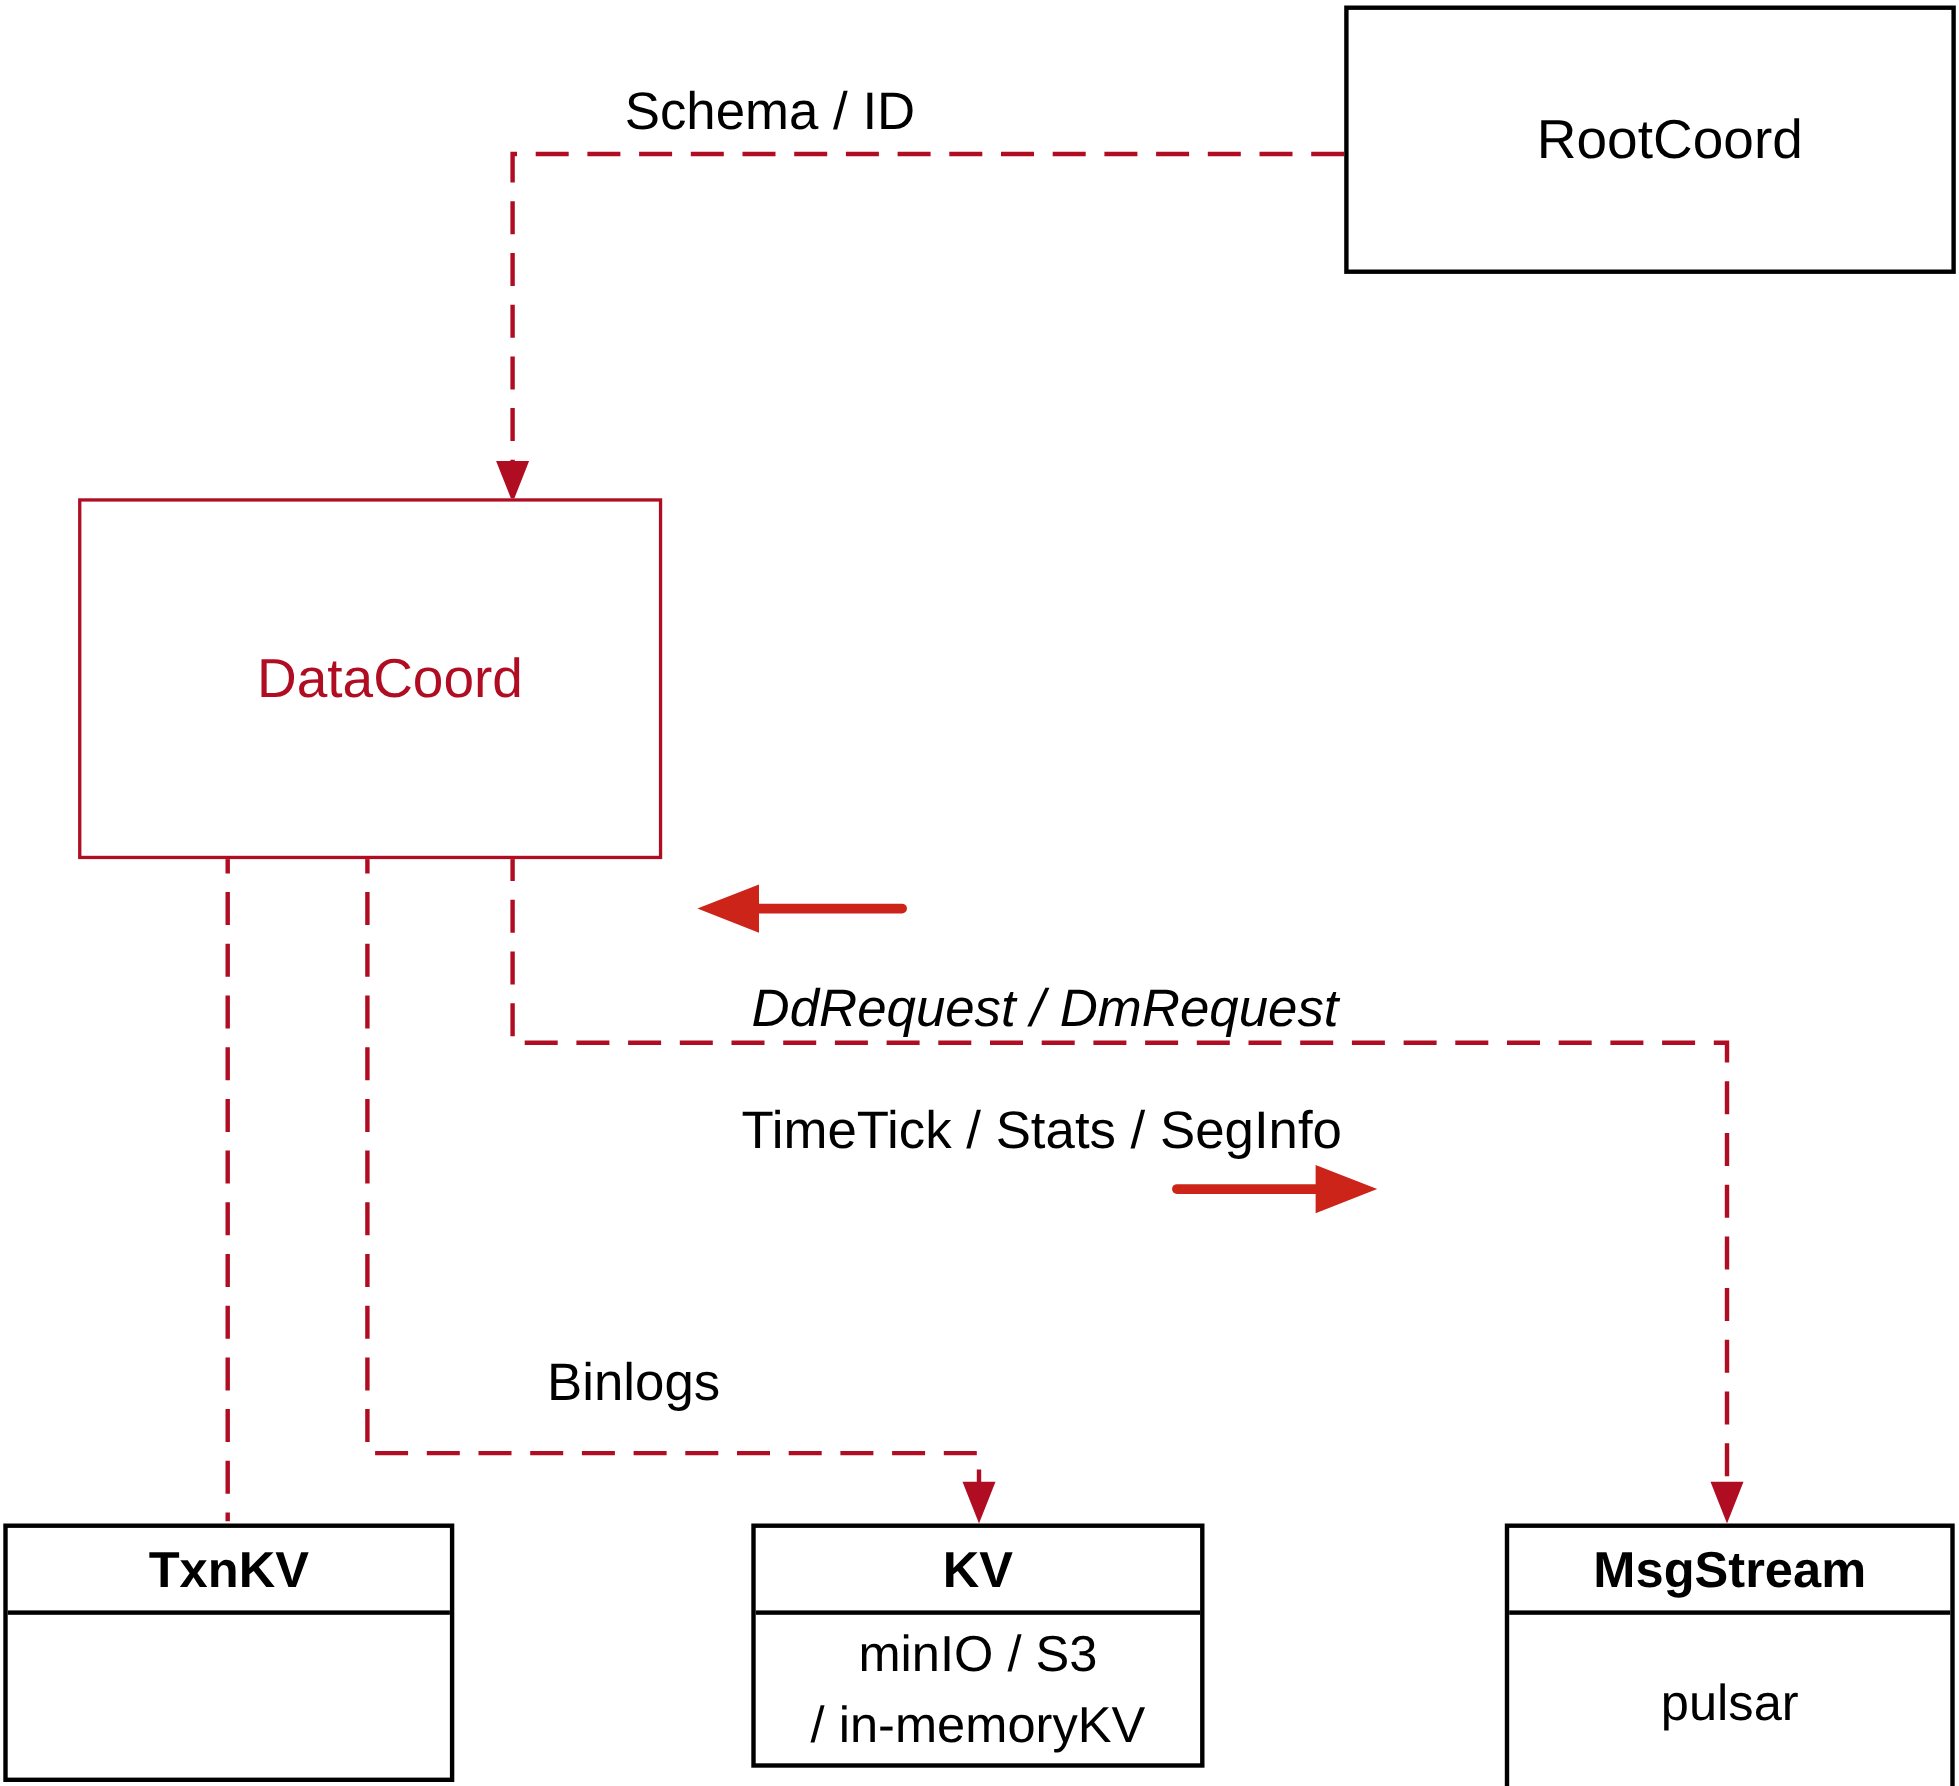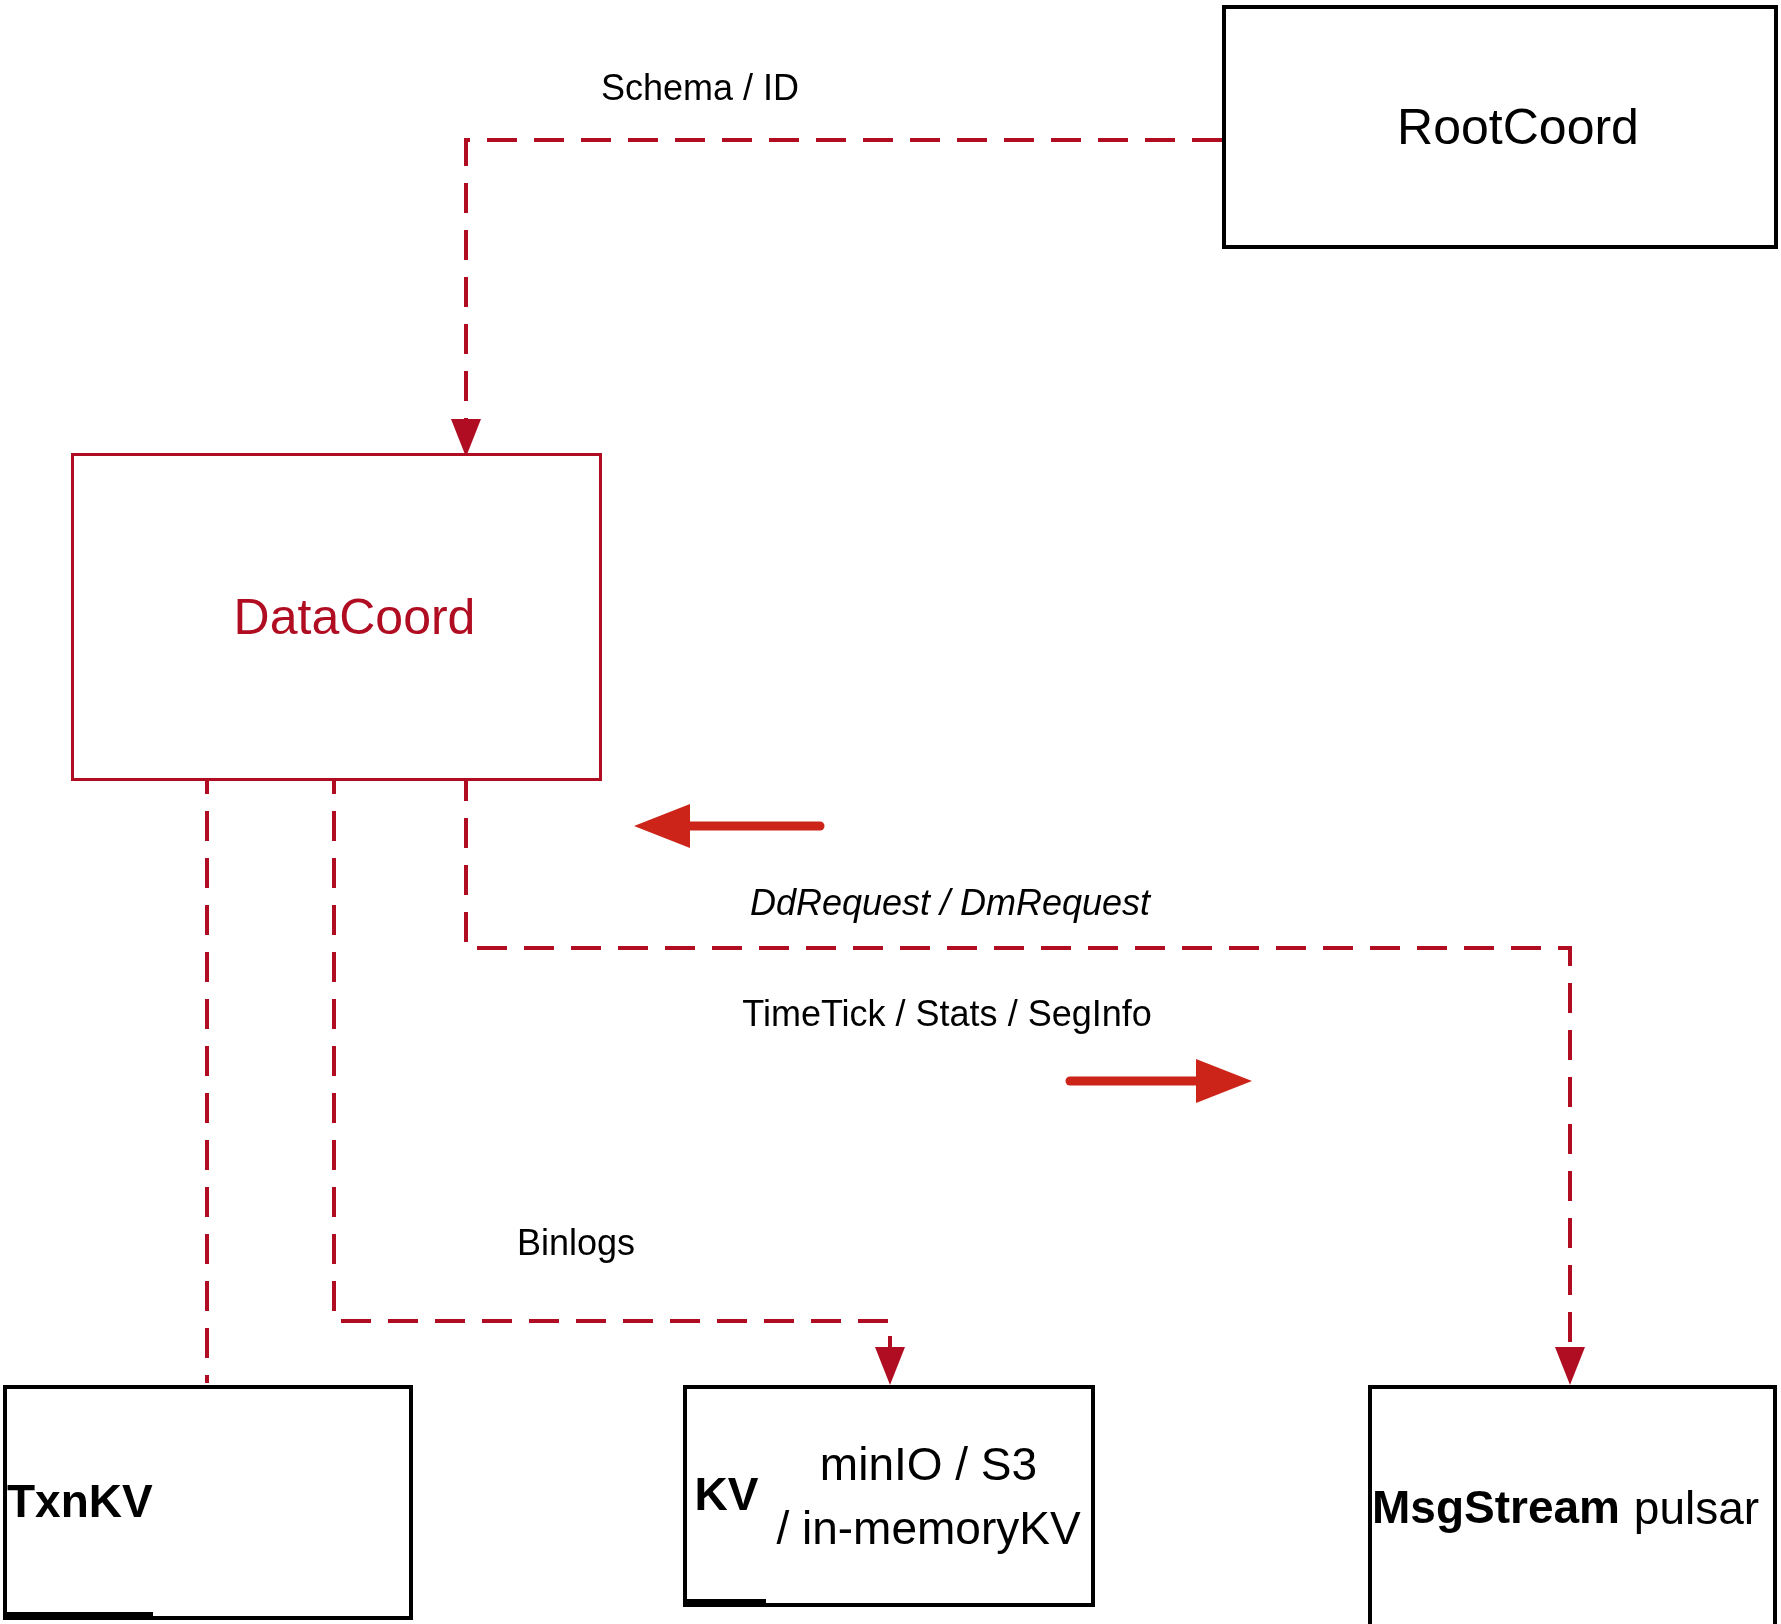--- a/index.html
+++ b/index.html
@@ -38,21 +38,21 @@
     padding-left:36px;
   }
   .node-rootcoord{left:1222px;top:5px;width:556px;height:244px;}
   .node-datacoord{
     left:71px;top:453px;width:531px;height:328px;
     border:3px solid var(--line-red);
     color:var(--line-red);
   }
   .tablebox{
     position:absolute;
-    display:flex;flex-direction:row;
+    display:flex;flex-direction:column;
     background:var(--paper);
     border:4px solid var(--ink);
   }
   .tablebox .hdr{
     flex:0 0 79px;
     display:flex;align-items:center;justify-content:center;
     font-weight:bold;font-size:46px;
     border-bottom:4px solid var(--ink);
   }
   .tablebox .bdy{
@@ -61,23 +61,24 @@
     font-size:46px;line-height:1.4;
     text-align:center;
   }
   .node-txnkv{left:3px;top:1385px;width:410px;height:235px;}
   .node-kv{left:683px;top:1385px;width:412px;height:222px;}
   .node-msgstream{left:1368px;top:1385px;width:409px;height:247px;}
 
   .edge-label{
     position:absolute;
     transform:translate(-50%,-50%);
-    font-size:36px;
+    font-size:48px;
     white-space:nowrap;
     color:var(--ink);
+    margin-top:14px;
   }
   .lbl-schema{left:700px;top:88px;}
   .lbl-ddrequest{left:950px;top:903px;font-style:italic;}
   .lbl-timetick{left:947px;top:1014px;}
   .lbl-binlogs{left:576px;top:1243px;}
 </style>
 </head>
 <body>
 
 <div class="canvas">

